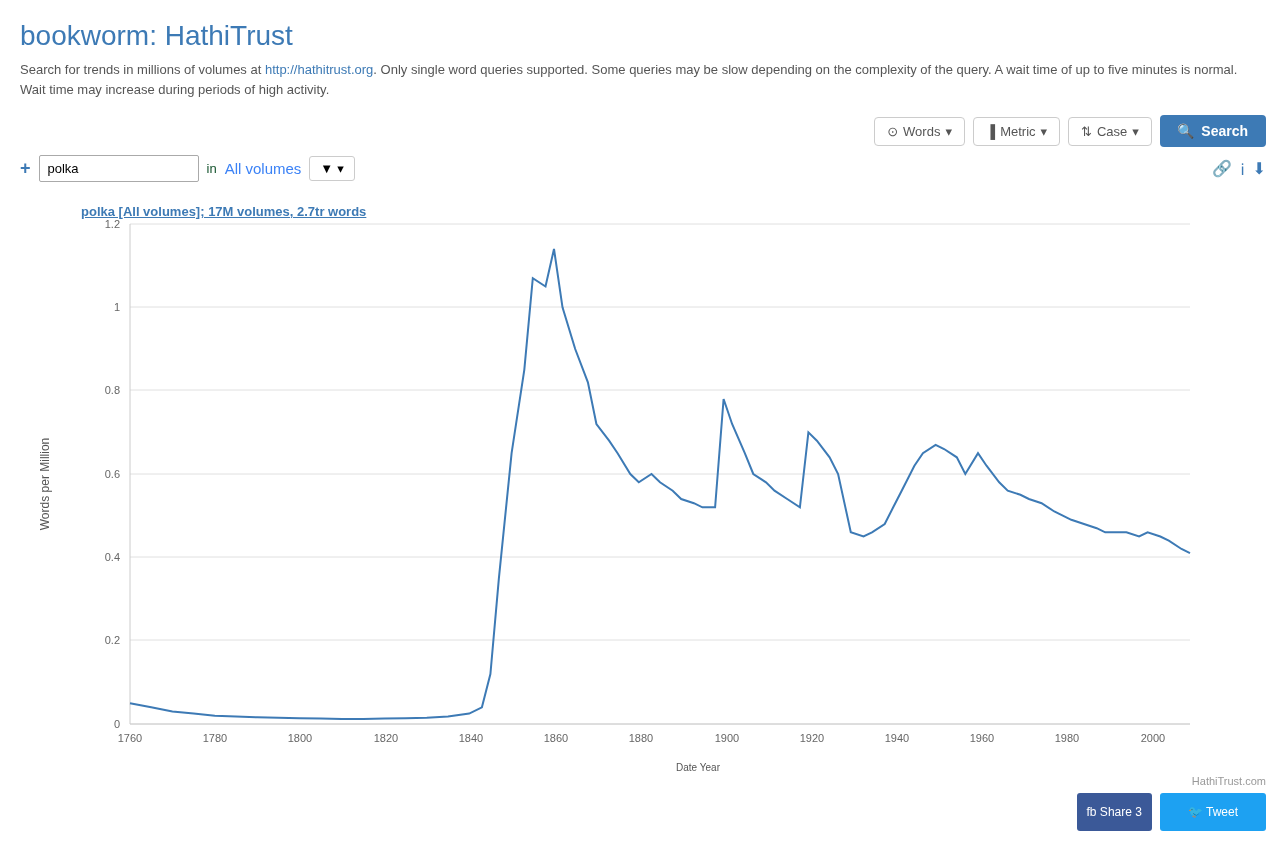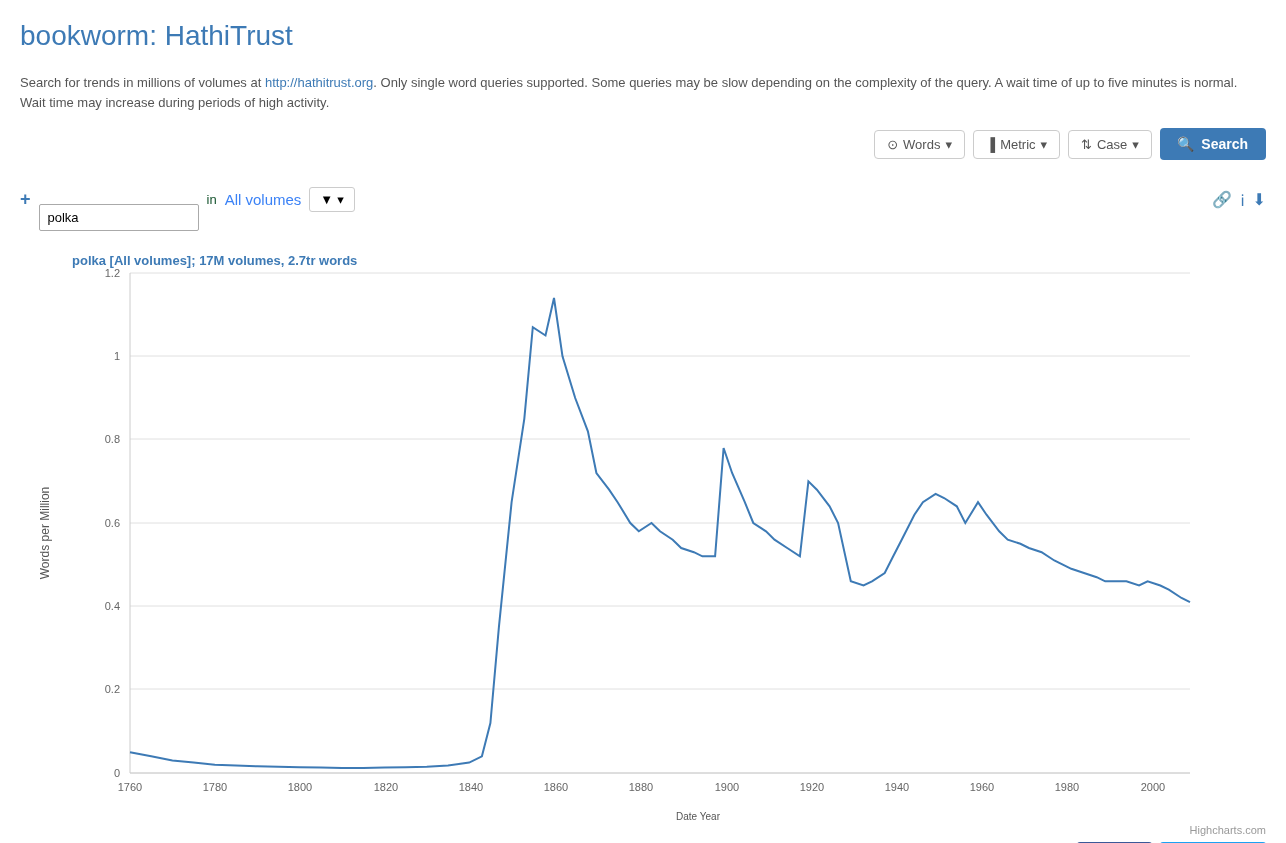--- a/index.html
+++ b/index.html
@@ -1,18 +1,18 @@
 <!DOCTYPE html>
 <html><head>
   <meta charset="utf-8">
   <style>
     * { box-sizing: border-box; margin: 0; padding: 0; }
     body { font-family: Arial, sans-serif; font-size: 14px; color: #333; background: #fff; padding: 20px; }
     
-    .header { margin-bottom: 21px; }
+    .header { margin-bottom: 8px; }
     .header h1 { font-size: 28px; font-weight: bold; color: #333; }
     .header h1 span { color: #3d7ab5; font-weight: normal; }
     .subtitle { font-size: 13px; color: #555; margin-bottom: 16px; line-height: 1.5; }
     .subtitle a { color: #3d7ab5; text-decoration: none; }
     
     .toolbar { display: flex; justify-content: flex-end; align-items: center; gap: 8px; margin-bottom: 8px; }
     .toolbar-btn {
       border: 1px solid #ccc;
       background: #fff;
       color: #555;
@@ -37,21 +37,20 @@
       align-items: center;
       gap: 6px;
     }
     .add-btn { font-size: 18px; color: #3d7ab5; cursor: pointer; background: none; border: none; font-weight: bold; }
     .query-input {
       border: 1px solid #aaa;
       padding: 5px 8px;
       font-size: 13px;
       width: 160px;
       border-radius: 2px;
-      margin-top: 36px;
     }
     .in-label { font-size: 13px; color: #14532d; }
     .volumes-label { font-size: 15px; color: #3b82f6; }
     .filter-btn {
       border: 1px solid #ccc;
       background: #fff;
       padding: 4px 10px;
       border-radius: 3px;
       cursor: pointer;
       font-size: 13px;
@@ -60,21 +59,22 @@
       gap: 4px;
     }
     .icon-btn { background: none; border: none; cursor: pointer; color: #3d7ab5; font-size: 16px; }
     
     .chart-legend {
       color: #3d7ab5;
       font-size: 13px;
       font-weight: bold;
       position: absolute;
       top: 10px;
-      left: 52px;
+      left: 61px;
+      text-decoration: underline;
     }
     
     .x-axis-label {
       text-align: center;
       font-size: 10px;
       color: #555;
       margin-top: 4px;
     }
     
     .highcharts-credit {
@@ -215,21 +215,21 @@
           <text x="1083" y="548" text-anchor="middle" font-size="11" fill="#666">2000</text>
 
           <polyline id="chart-line" fill="none" stroke="#3d7ab5" stroke-width="2" points="60.0,509.2 81.2,513.3 102.4,517.5 123.6,519.6 144.8,521.7 166.0,522.5 187.2,523.3 208.4,523.8 229.6,524.2 250.8,524.6 272.0,525.0 293.2,525.0 314.4,524.6 335.6,524.2 356.8,523.8 378.0,522.5 399.2,519.6 411.9,513.3 420.4,480.0 428.9,384.2 441.6,259.2 454.3,175.8 462.8,84.2 475.5,92.5 484.0,55.0 492.5,113.3 505.2,155.0 517.9,188.3 526.4,230.0 539.1,246.7 547.6,259.2 560.3,280.0 568.8,288.3 581.5,280.0 590.0,288.3 602.7,296.7 611.2,305.0 623.9,309.2 632.4,313.3 645.1,313.3 653.6,205.0 662.1,230.0 674.8,259.2 683.3,280.0 696.0,288.3 704.5,296.7 717.2,305.0 729.9,313.3 738.4,238.3 746.9,246.7 759.6,263.3 768.1,280.0 780.8,338.3 793.5,342.5 802.0,338.3 814.7,330.0 823.2,313.3 831.7,296.7 844.4,271.7 852.9,259.2 865.6,250.8 874.1,255.0 886.8,263.3 895.3,280.0 908.0,259.2 916.5,271.7 929.2,288.3 937.7,296.7 950.4,300.8 958.9,305.0 971.6,309.2 984.3,317.5 992.8,321.7 1001.3,325.8 1014.0,330.0 1026.7,334.2 1035.2,338.3 1047.9,338.3 1056.4,338.3 1069.1,342.5 1077.6,338.3 1090.3,342.5 1098.8,346.7 1111.5,355.0 1120.0,359.2"></polyline>
         </svg>
         
         
         <div class="x-axis-label" style="margin-top:-5px; margin-left:60px;">Date Year</div>
       </div>
     </div>
 
-    <div class="highcharts-credit">Highcharts.com</div>
+    <div class="highcharts-credit">HathiTrust.com</div>
 
     <div class="social-row">
       <button class="fb-btn">fb Share 3</button>
       <button class="tweet-btn">
         <span>🐦</span>
         <span>Tweet</span>
       </button>
     </div>
   </div>
 </div>

